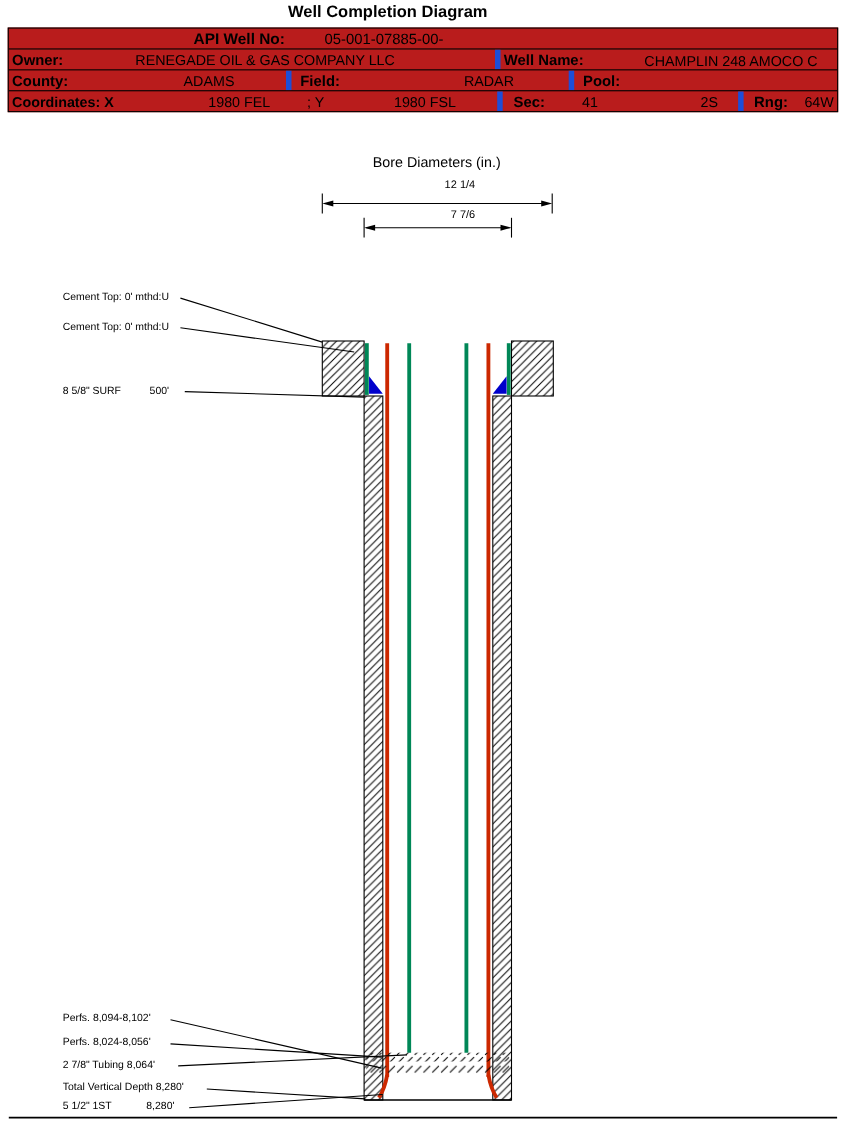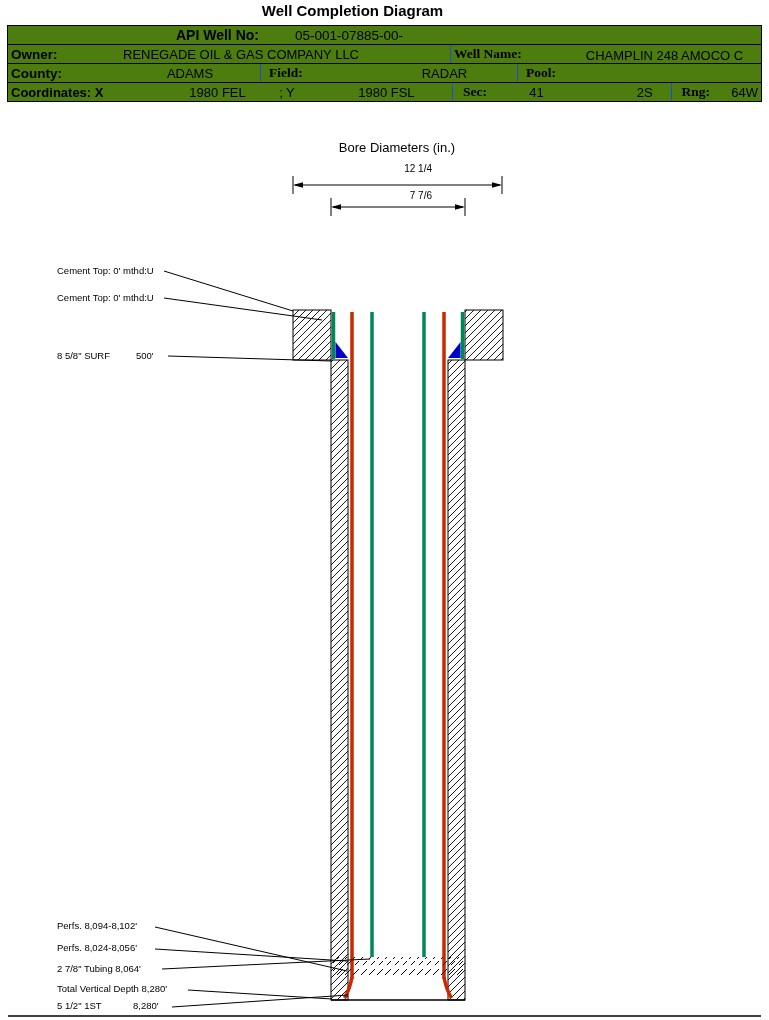--- a/index.html
+++ b/index.html
@@ -5,25 +5,25 @@
   :root{
     --casing-red:#cc2800;
     --tubing-green:#008757;
     --cement-blue:#0000cc;
   }
   *{margin:0;padding:0;box-sizing:border-box;}
   html,body{background:#fff;}
   body{font-family:"Liberation Sans","DejaVu Sans",sans-serif;color:#000;}
   .page{position:relative;width:769px;height:1020px;background:#fff;overflow:hidden;}
   .title{position:absolute;top:2px;left:0;width:705px;text-align:center;font-weight:bold;font-size:15px;}
-  .header-table{position:absolute;left:7px;top:25px;width:755px;border:1.5px solid #000;background:#4d7c0f;}
+  .header-table{position:absolute;left:7px;top:25px;width:755px;border:1.5px solid #000;background:#b91c1c;}
   .trow{display:flex;align-items:center;border-top:1px solid #000;height:19px;overflow:hidden;}
   .trow.first{border-top:none;height:18px;}
   .cell{display:flex;align-items:center;height:100%;padding:0 3px;white-space:nowrap;}
-  .cell.vline{border-left:1px solid #1d4ed8;font-family:Liberation Serif, serif;}
+  .cell.vline{border-left:5px solid #1d4ed8;}
   .cell.center{justify-content:center;}
   .blabel{font-weight:bold;font-size:13.5px;}
   .blabel.big{font-size:14px;}
   .val{font-size:13px;}
   .val.big{font-size:13.5px;}
   .note{position:absolute;top:104px;left:0;width:769px;text-align:center;font-size:10px;font-weight:bold;}
   .bore-title{position:absolute;top:140px;left:307px;width:180px;text-align:center;font-size:13px;}
   .dim-label{position:absolute;width:70px;text-align:right;font-size:10px;}
   .dim-label.outer{left:362px;top:163px;}
   .dim-label.inner{left:362px;top:190px;}

